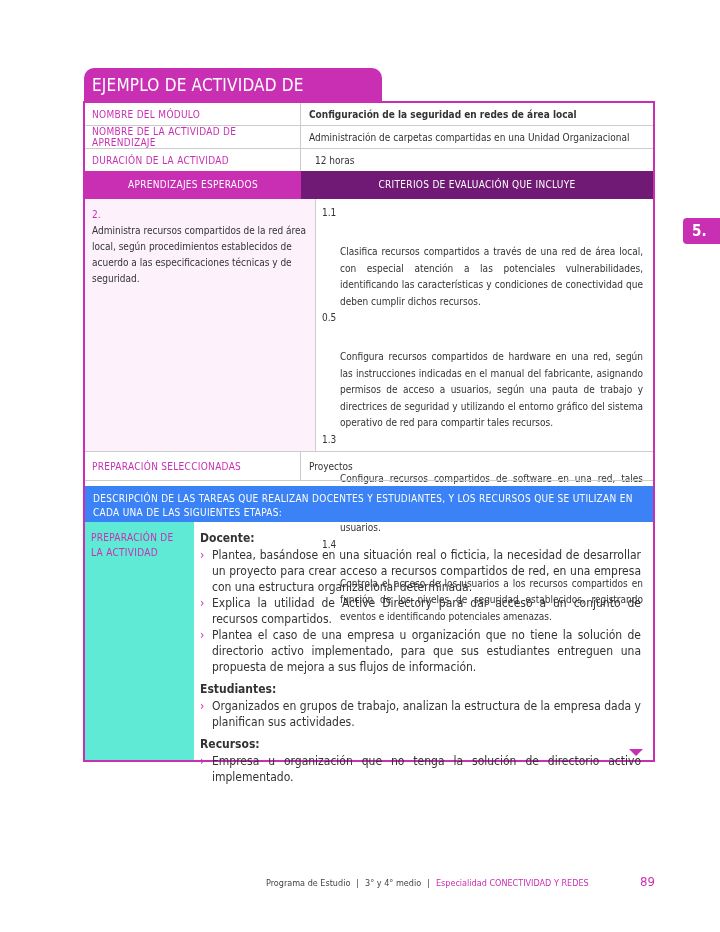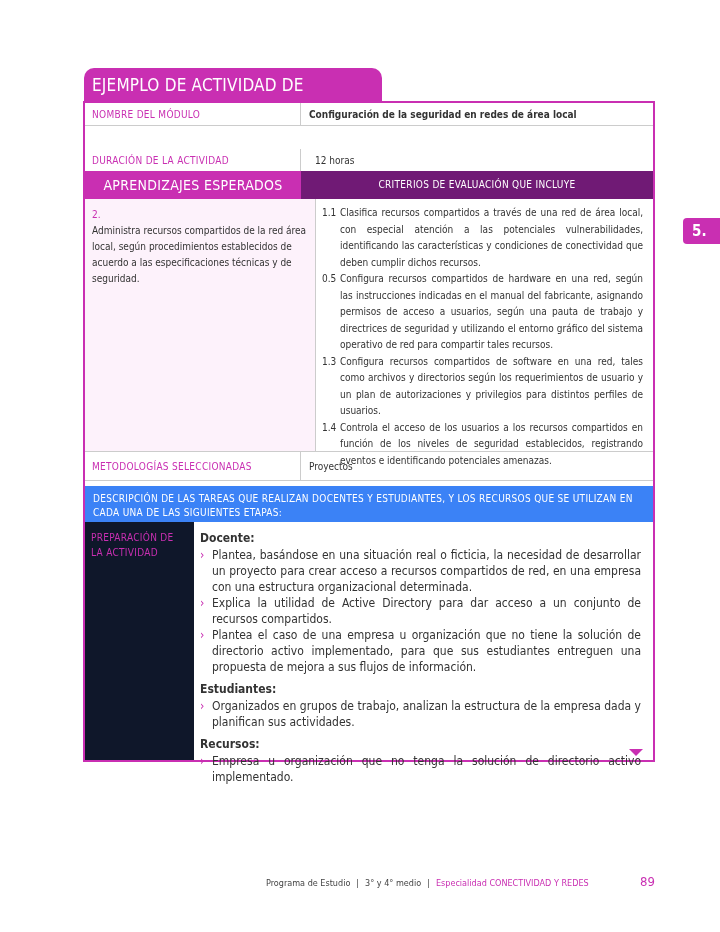--- a/index.html
+++ b/index.html
@@ -4,30 +4,30 @@
 <style>
   html, body { margin:0; padding:0; }
   body { width:720px; height:932px; background:#ffffff; position:relative; font-family:"DejaVu Sans Condensed","DejaVu Sans",sans-serif; color:#333; overflow:hidden; }
   .title-tab { position:absolute; left:84px; top:68px; width:298px; height:34px; background:#c92fb2; border-radius:10px 10px 0 0; color:#fff; font-size:17px; line-height:34px; padding-left:8px; box-sizing:border-box; letter-spacing:0.2px; }
   .table { position:absolute; left:83px; top:101px; width:572px; height:661px; border:2px solid #c92fb2; box-sizing:border-box; background:#fff;padding-left:30px; }
   .row { position:absolute; left:0; width:568px; display:flex; }
   .cell { box-sizing:border-box; font-size:10px; }
   .lbl { color:#c92fb2; width:216px; padding-left:7px; border-right:1px solid #ccc; display:flex; align-items:center; letter-spacing:0.3px; }
   .val { color:#333; flex:1; padding-left:8px; display:flex; align-items:center; }
   .hline { border-bottom:1px solid #ccc; }
-  .hdr-pink { background:#c92fb2; color:#fff; width:216px; text-align:center; font-size:14px; line-height:28px; letter-spacing:0.3px; }
+  .hdr-pink { background:#c92fb2; color:#fff; width:216px; text-align:center; font-size:10px; line-height:28px; letter-spacing:0.3px; }
   .hdr-grey { background:#701a75; color:#fff; flex:1; text-align:center; font-size:10px; line-height:28px; letter-spacing:0.3px; }
   .learn { background:#fdf2fb; width:216px; padding:8px 7px; font-size:10px; line-height:16px; border-right:1px solid #ccc; }
   .learn .num { color:#c92fb2; }
   .crit { flex:1; padding:6px 10px 6px 6px; font-size:10px; line-height:16.5px; }
   .crit-item { display:flex; }
   .crit-item .n { width:18px; flex:none; }
-  .crit-item .t { flex:1; text-align:justify; }
+  .crit-item .t { flex:1; text-align:justify;margin-top:39px; }
   .desc-hdr { background:#3b82f6; color:#fff; font-size:10px; line-height:14px; padding:6px 8px; box-sizing:border-box; letter-spacing:0.3px; }
-  .phase-lbl { width:109px; background:#0f172a; color:#c92fb2; font-size:10px; line-height:15px; padding:8px 6px; box-sizing:border-box; letter-spacing:0.3px; }
+  .phase-lbl { width:109px; background:#5eead4; color:#c92fb2; font-size:10px; line-height:15px; padding:8px 6px; box-sizing:border-box; letter-spacing:0.3px; }
   .phase-body { flex:1; padding:8px 12px 8px 6px; font-size:12px; line-height:16px; }
   .sect-title { font-weight:bold; color:#333; margin-bottom:1px; }
   .bul { display:flex; }
   .bul .b { color:#c92fb2; width:12px; flex:none; }
   .bul .t { flex:1; text-align:justify; }
   .gap { height:6px; }
   .tri { position:absolute; right:10px; bottom:4px; width:0; height:0; border-left:7px solid transparent; border-right:7px solid transparent; border-top:7px solid #c92fb2; }
   .side-tab { position:absolute; left:683px; top:218px; width:37px; height:26px; background:#c92fb2; border-radius:4px 0 0 4px; color:#fff; font-weight:bold; font-size:15px; line-height:26px; padding-left:9px; box-sizing:border-box; }
   .footer { position:absolute; top:878px; left:266px; font-size:9px; color:#444; white-space:nowrap; }
   .footer .pink { color:#c92fb2; }
@@ -36,20 +36,24 @@
 </style>
 </head>
 <body>
 
 <div class="title-tab">EJEMPLO DE ACTIVIDAD DE APRENDIZAJE</div>
 
 <div class="table">
   <div class="row hline" style="top:0;height:22px;">
     <div class="cell lbl">NOMBRE DEL MÓDULO</div>
     <div class="cell val" style="font-weight:bold;">Configuración de la seguridad en redes de área local</div>
+  </div>
+  <div class="row hline" style="top:23px;height:22px;">
+    <div class="cell lbl">NOMBRE DE LA ACTIVIDAD DE APRENDIZAJE</div>
+    <div class="cell val">Administración de carpetas compartidas en una Unidad Organizacional</div>
   </div>
   <div class="row" style="top:46px;height:22px;gap:6px;">
     <div class="cell lbl">DURACIÓN DE LA ACTIVIDAD</div>
     <div class="cell val">12 horas</div>
   </div>
 
   <div class="row" style="top:68px;height:28px;">
     <div class="hdr-pink">APRENDIZAJES ESPERADOS</div>
     <div class="hdr-grey">CRITERIOS DE EVALUACIÓN QUE INCLUYE</div>
   </div>
@@ -73,21 +77,21 @@
           <span class="t">Configura recursos compartidos de software en una red, tales como archivos y directorios según los requerimientos de usuario y un plan de autorizaciones y privilegios para distintos perfiles de usuarios.</span>
         </div>
       <div class="crit-item">
           <span class="n">1.4</span>
           <span class="t">Controla el acceso de los usuarios a los recursos compartidos en función de los niveles de seguridad establecidos, registrando eventos e identificando potenciales amenazas.</span>
         </div>
     </div>
   </div>
 
   <div class="row hline" style="top:349px;height:28px;">
-    <div class="cell lbl">METODOLOGÍAS SELECCIONADAS</div>
+    <div class="cell lbl">PREPARACIÓN SELECCIONADAS</div>
     <div class="cell val">Proyectos</div>
   </div>
 
   <div class="row" style="top:383px;height:36px;">
     <div class="desc-hdr" style="width:568px;">DESCRIPCIÓN DE LAS TAREAS QUE REALIZAN DOCENTES Y ESTUDIANTES, Y LOS RECURSOS QUE SE UTILIZAN EN CADA UNA DE LAS SIGUIENTES ETAPAS:</div>
   </div>
 
   <div class="row" style="top:419px;height:238px;">
     <div class="phase-lbl">PREPARACIÓN DE LA ACTIVIDAD</div>
     <div class="phase-body">

